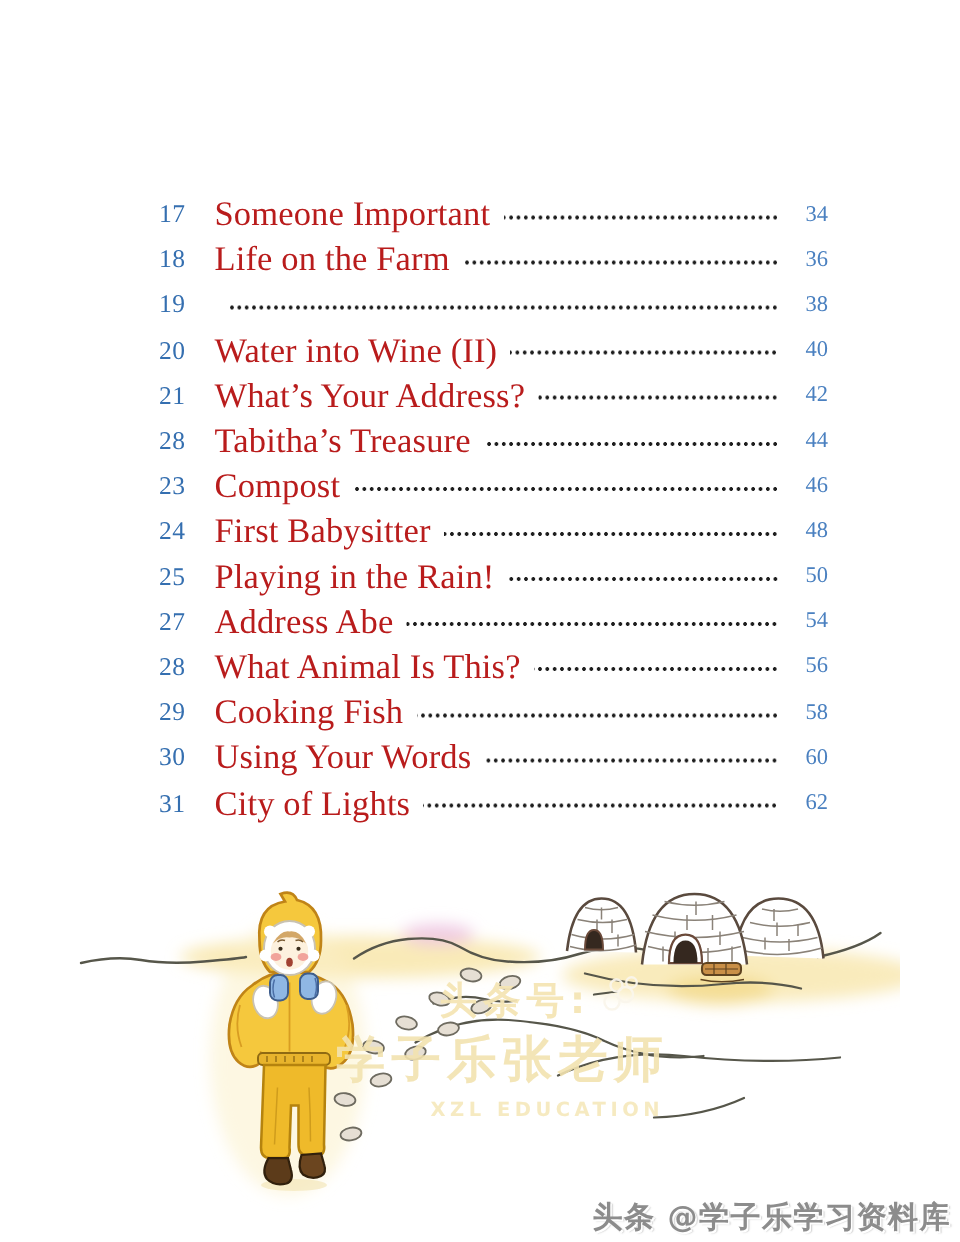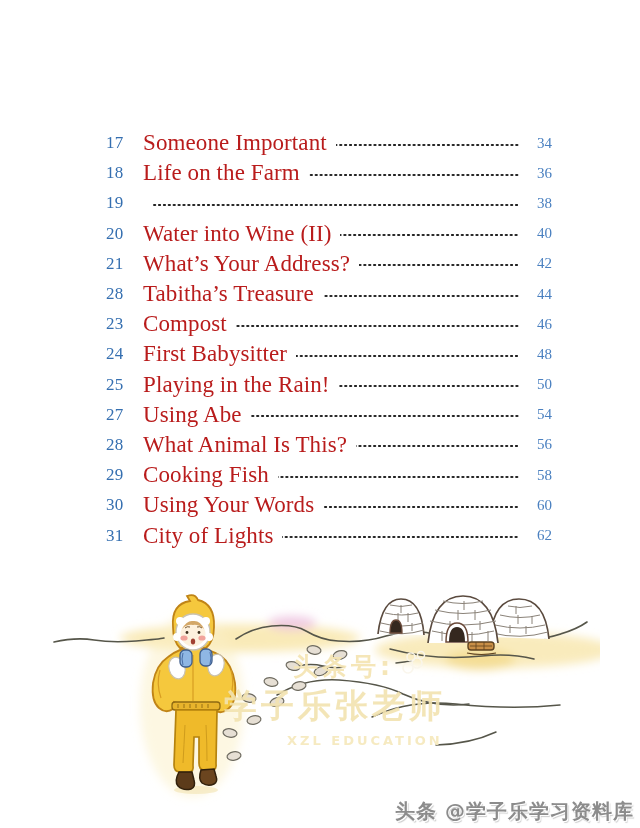--- a/index.html
+++ b/index.html
@@ -111,21 +111,21 @@
     <div class="toc-row">
       <span class="toc-num">25</span>
       <span class="toc-title">Playing in the Rain!</span>
       <span class="toc-leader"></span>
       <span class="toc-page">50</span>
     </div>
 
 
     <div class="toc-row">
       <span class="toc-num">27</span>
-      <span class="toc-title">Using Abe</span>
+      <span class="toc-title">Address Abe</span>
       <span class="toc-leader"></span>
       <span class="toc-page">54</span>
     </div>
 
     <div class="toc-row">
       <span class="toc-num">28</span>
       <span class="toc-title">What Animal Is This?</span>
       <span class="toc-leader"></span>
       <span class="toc-page">56</span>
     </div>

